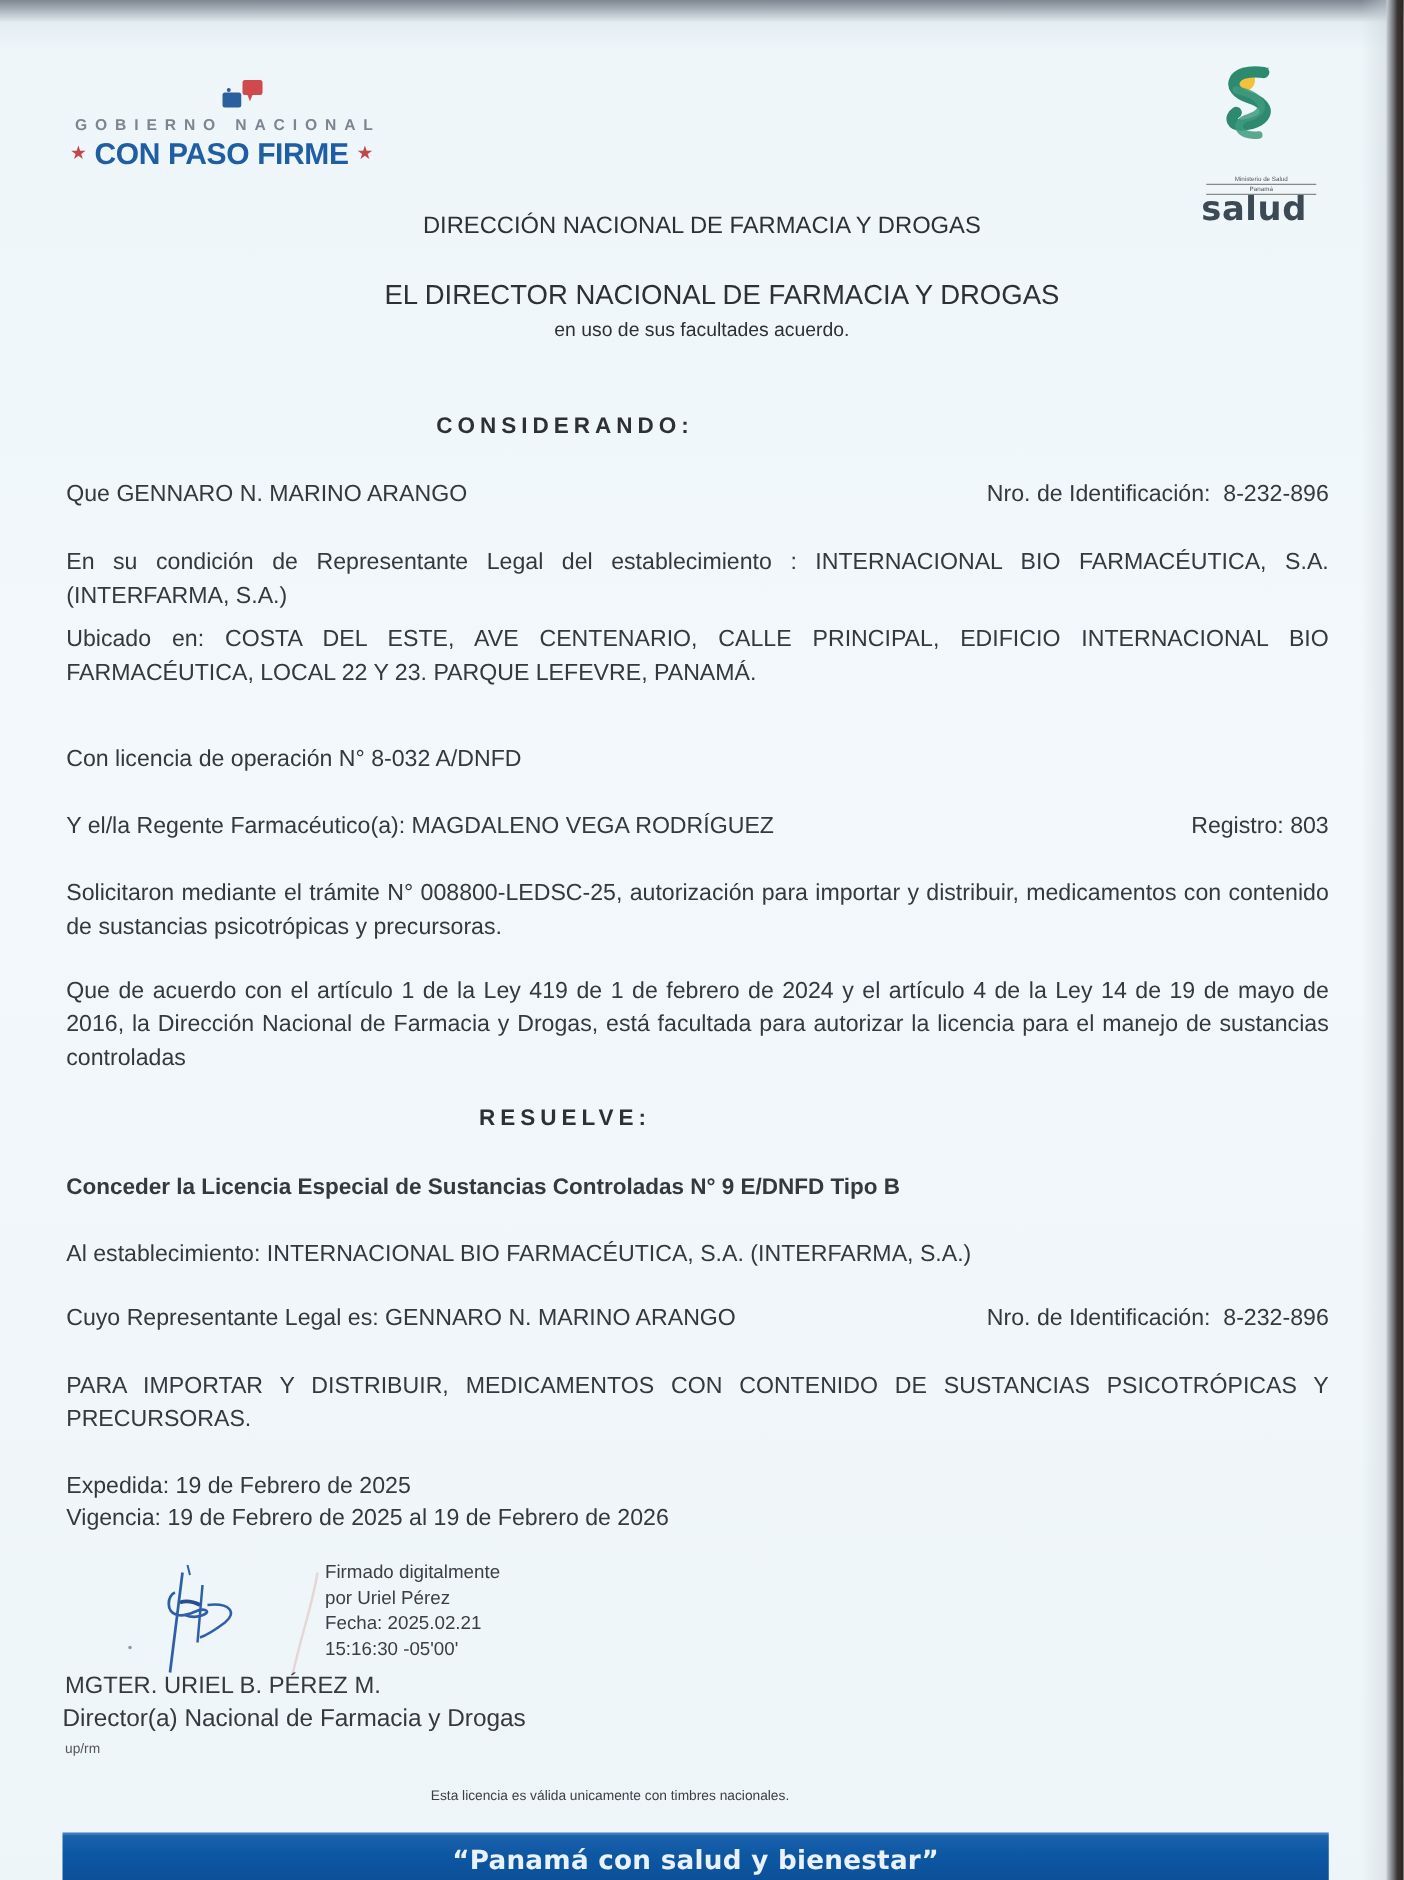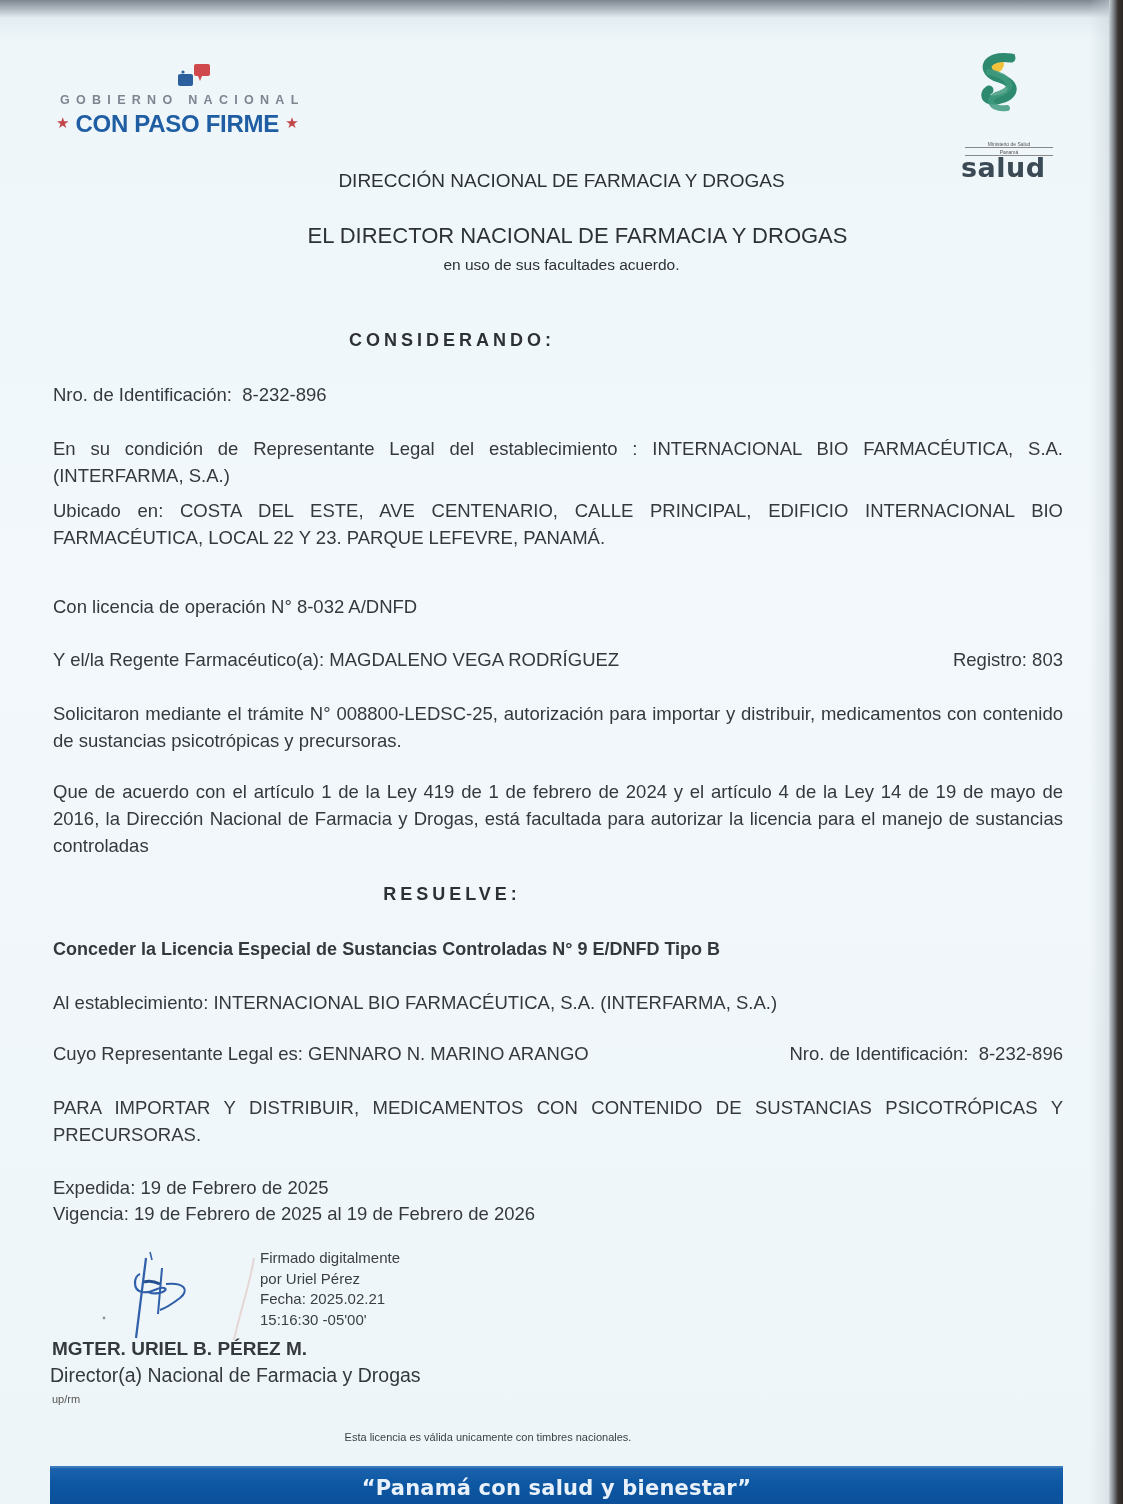--- a/index.html
+++ b/index.html
@@ -51,21 +51,21 @@
     letter-spacing: 4px; font-weight: bold; color: #2d3136;
   }
 
   .p { position: absolute; left: 53px; width: 1010px; font-size: 18.5px; line-height: 27px; color: #34393e; }
   .row { display: flex; justify-content: space-between; }
   .justify { text-align: justify; text-align-last: left; }
   .bold { font-weight: bold; }
 
   .sig-area { position: absolute; left: 80px; top: 1232px; width: 420px; height: 110px; margin-top: 14px; }
   .sig-text { position: absolute; left: 180px; top: 2px; font-size: 15px; line-height: 20.5px; color: #3a3f44; }
-  .signer-name { position: absolute; left: 52px; top: 1338px; font-size: 19px; color: #34393e; font-weight: bold; }
+  .signer-name { position: absolute; left: 52px; top: 1338px; font-size: 19px; color: #34393e; }
   .signer-title { position: absolute; left: 50px; top: 1364px; font-size: 19.5px; color: #34393e; }
   .initials { position: absolute; left: 52px; top: 1393px; font-size: 11px; color: #555; }
 
   .footnote { position: absolute; left: 0; width: 976px; top: 1431px; text-align: center; font-size: 11px; color: #3a3f44; }
   .banner {
     position: absolute; left: 50px; top: 1466px; width: 1013px; height: 38px;
     background: linear-gradient(180deg, #1d63ad 0%, #0d57a3 40%, #0b4f98 100%);
     border-top: 2px solid #3b7bc0;
   }
   .banner-text {
@@ -106,20 +106,21 @@
     <div class="salud-sub2">Panamá</div>
   </div>
 
   <div class="title1">DIRECCIÓN NACIONAL DE FARMACIA Y DROGAS</div>
   <div class="title2">EL DIRECTOR NACIONAL DE FARMACIA Y DROGAS</div>
   <div class="title3">en uso de sus facultades acuerdo.</div>
 
   <div class="section-head" style="top:330px;">CONSIDERANDO:</div>
 
   <div class="p row" style="top:381px;">
+    <span>Que GENNARO N. MARINO ARANGO</span>
     <span style="white-space:pre;">Nro. de Identificación:  8-232-896</span>
   </div>
 
   <div class="p justify" style="top:435px;">En su condición de Representante Legal del establecimiento : INTERNACIONAL BIO FARMACÉUTICA, S.A. (INTERFARMA, S.A.)</div>
 
   <div class="p justify" style="top:497px;">Ubicado en: COSTA DEL ESTE, AVE CENTENARIO, CALLE PRINCIPAL, EDIFICIO INTERNACIONAL BIO FARMACÉUTICA, LOCAL 22 Y 23. PARQUE LEFEVRE, PANAMÁ.</div>
 
   <div class="p" style="top:593px;">Con licencia de operación N° 8-032 A/DNFD</div>
 
   <div class="p row" style="top:646px;">

